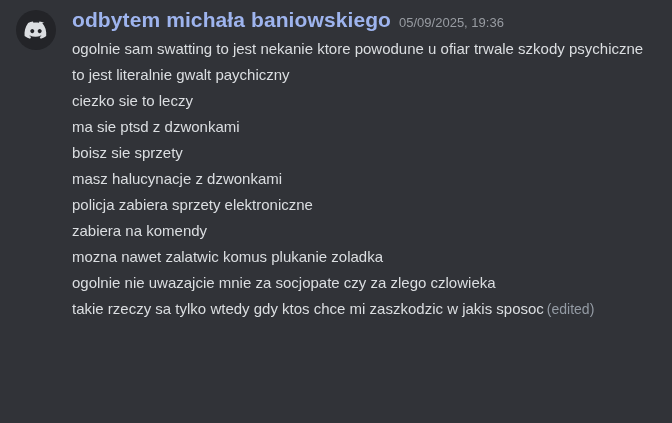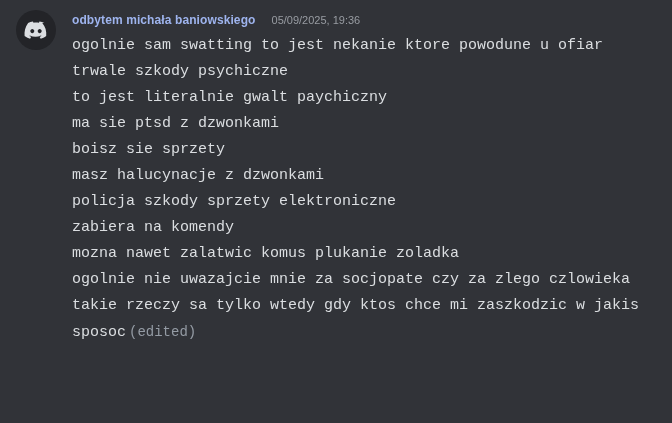--- a/index.html
+++ b/index.html
@@ -41,37 +41,35 @@
     padding-top: 1px;
   }
   .msg-header {
     display: flex;
     align-items: baseline;
     gap: 8px;
     line-height: 1.375rem;
     margin-bottom: 2px;
   }
   .author {
-    font-size: 12px;
+    font-size: 21px;
     font-weight: bold;
     color: #9eb4ee;
     letter-spacing: 0.1px;
   }
   .timestamp {
-    font-size: 11px;
+    font-size: 13px;
     color: #989ca2;
-    margin-left: 8px;
   }
   .line {
     font-size: 15px;
     line-height: 26px;
     color: #dbdee1;
     white-space: pre-wrap;
     word-wrap: break-word;
-    font-family: Liberation Mono, monospace;
   }
   .edited {
     font-size: 14px;
     color: #949ba4;
     margin-left: 3px;
     vertical-align: baseline;
   }
 </style>
 </head>
 <body>
@@ -89,22 +87,23 @@
   </div>
 
   <div class="body-col">
     <div class="msg-header">
       <span class="author">odbytem michała baniowskiego</span>
       <span class="timestamp">05/09/2025, 19:36</span>
     </div>
 
     <div class="line">ogolnie sam swatting to jest nekanie ktore powodune u ofiar trwale szkody psychiczne</div>
     <div class="line">to jest literalnie gwalt paychiczny</div>
+    <div class="line">ciezko sie to leczy</div>
     <div class="line">ma sie ptsd z dzwonkami</div>
     <div class="line">boisz sie sprzety</div>
     <div class="line">masz halucynacje z dzwonkami</div>
-    <div class="line">policja szkody sprzety elektroniczne</div>
+    <div class="line">policja zabiera sprzety elektroniczne</div>
     <div class="line">zabiera na komendy</div>
     <div class="line">mozna nawet zalatwic komus plukanie zoladka</div>
     <div class="line">ogolnie nie uwazajcie mnie za socjopate czy za zlego czlowieka</div>
     <div class="line"><span>takie rzeczy sa tylko wtedy gdy ktos chce mi zaszkodzic w jakis sposoc</span><span class="edited">(edited)</span></div>
   </div>
 </div>
 
 </body></html>

